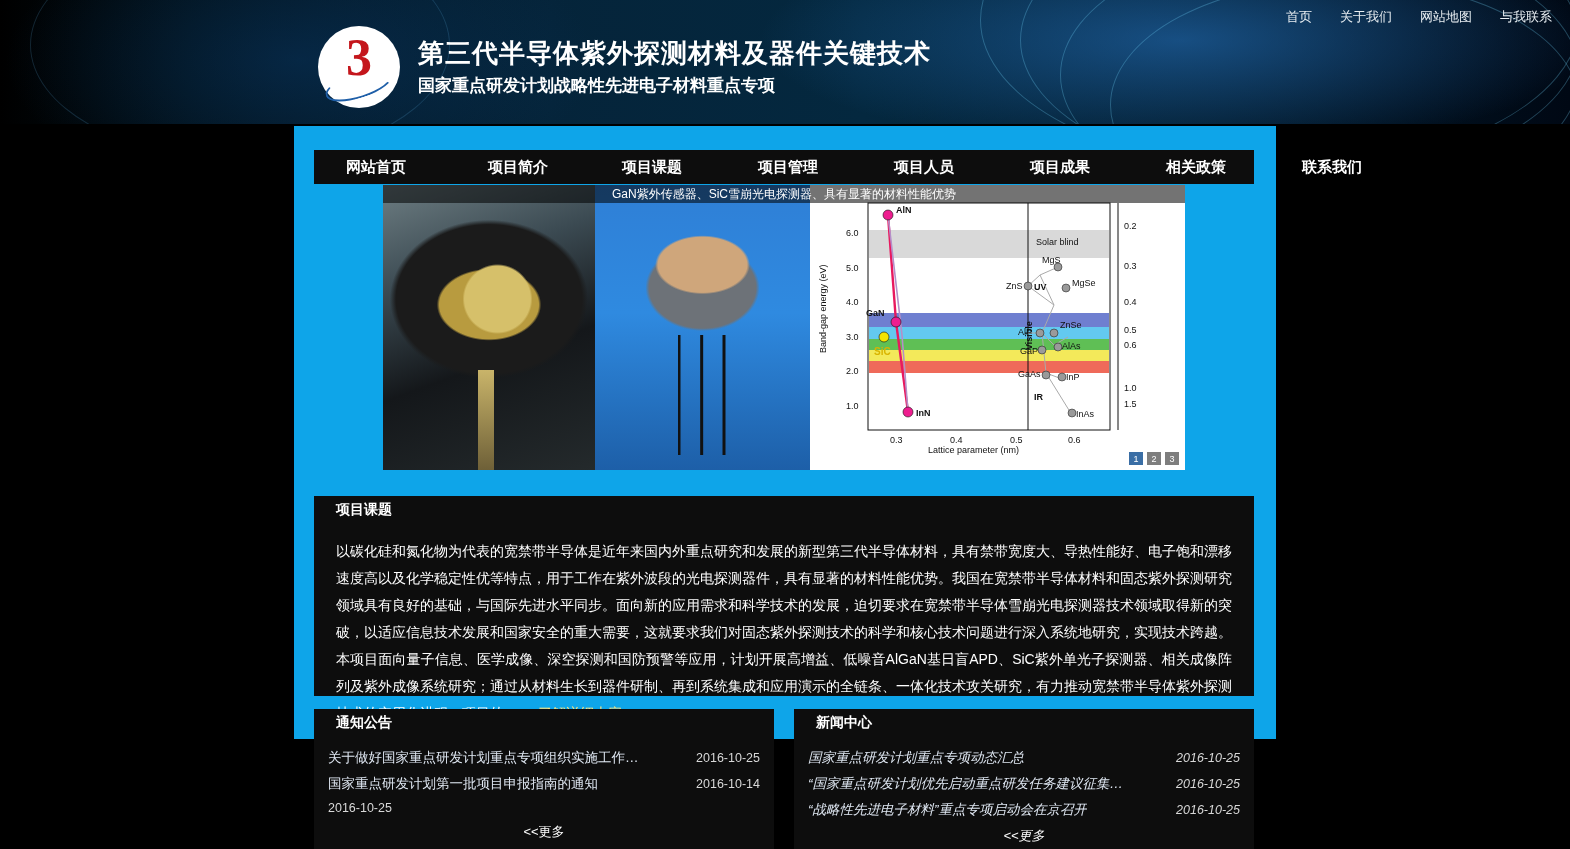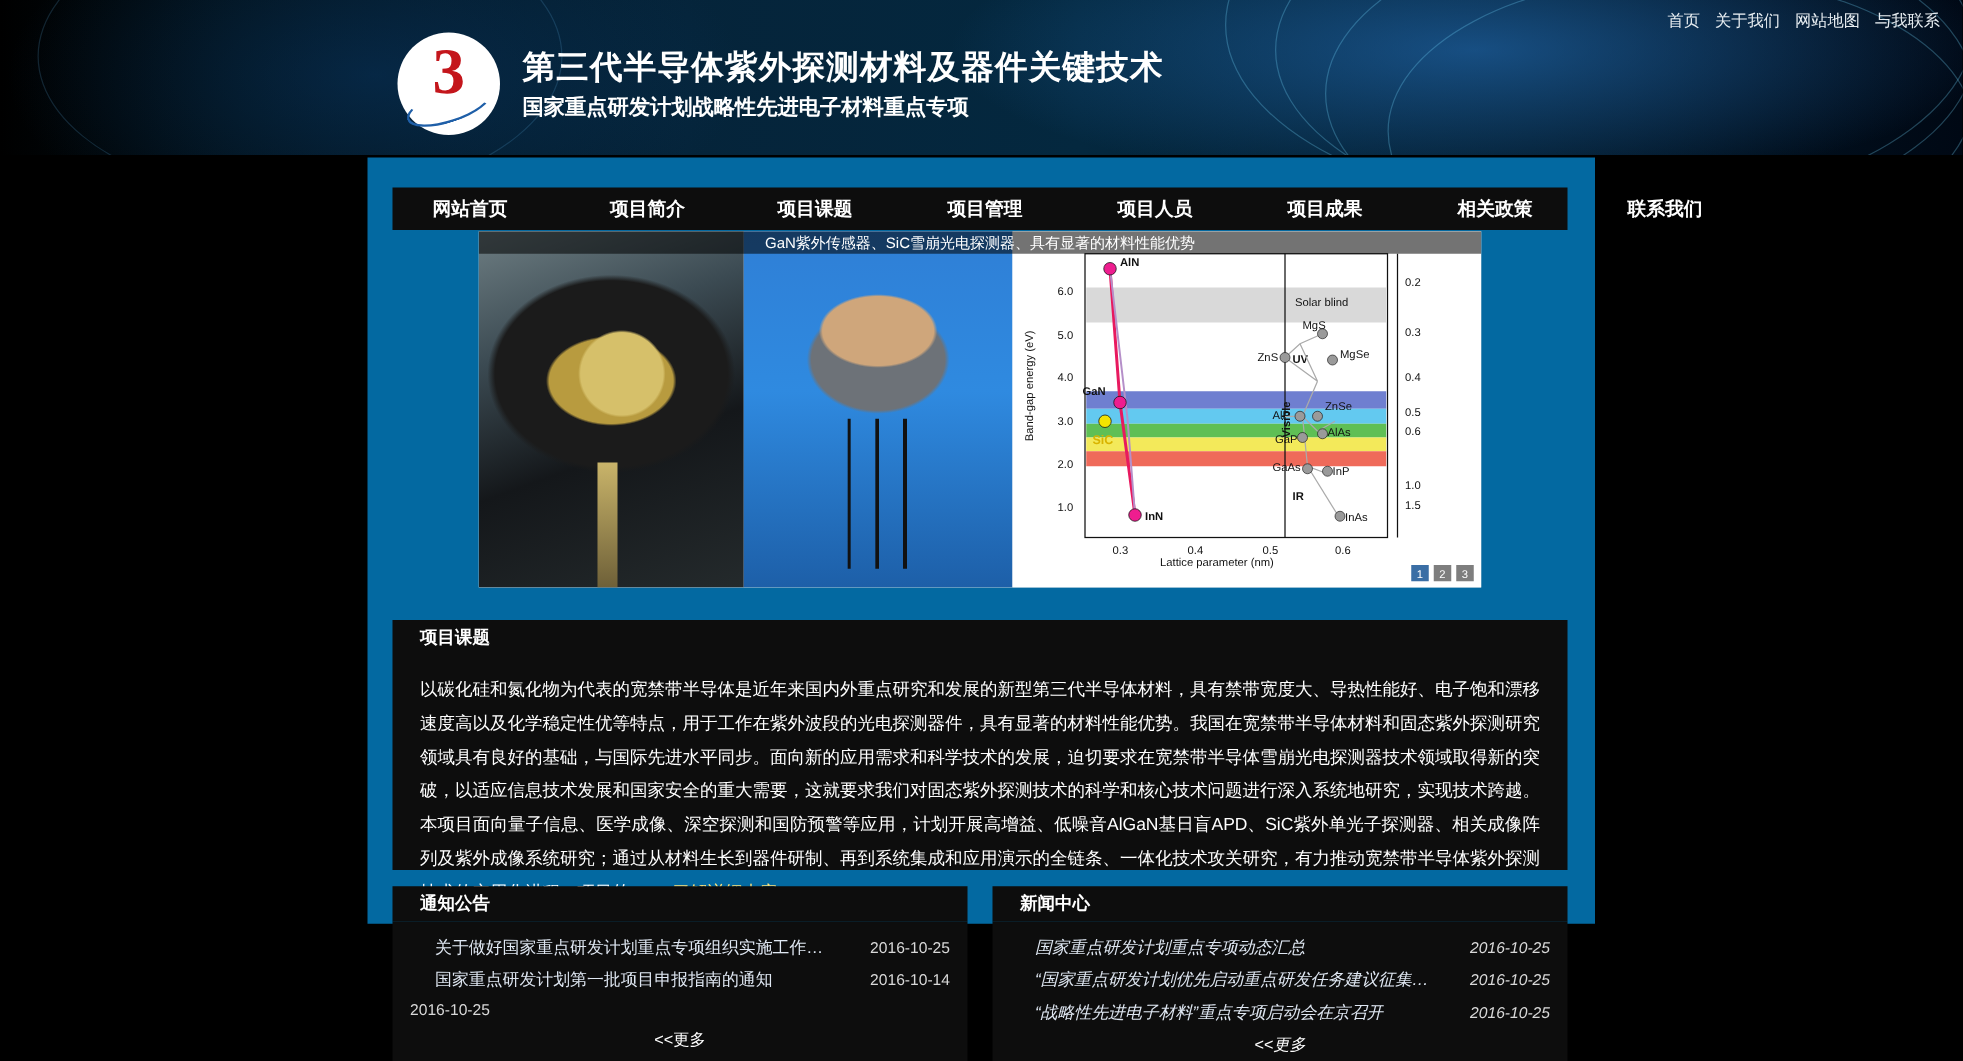--- a/index.html
+++ b/index.html
@@ -20,21 +20,21 @@
       linear-gradient(90deg,#000 0%, #021018 12%, #05243a 35%, #04283f 55%, #021a2b 78%, #000814 100%);
     overflow: hidden;
   }
   .wave {
     position: absolute; border-radius: 50%;
     border: 1px solid rgba(120,220,255,0.28);
     background: transparent;
   }
   #topnav {
     position: absolute; right: 18px; top: 8px;
-    display: flex; gap: 12px;
+    display: flex; gap: 28px;
     font-size: 13px; color: #e8eef2;
   }
   #topnav span { cursor: pointer; white-space: nowrap; }
 
   #logo-circle {
     position: absolute; left: 318px; top: 26px;
     width: 82px; height: 82px; border-radius: 50%;
     background: #fff;
   }
   #logo-circle .num {
@@ -54,21 +54,21 @@
   }
   #banner-sub {
     position: absolute; left: 418px; top: 74px;
     color: #fff; font-size: 17px; font-weight: bold;
   }
 
   
   #page {
     position: absolute; left: 294px; top: 126px;
     width: 982px; height: 613px;
-    background: #0369a1;
+    background: #0ea5e9;
   }
 
   
   #mainnav {
     position: absolute; left: 20px; top: 24px;
     width: 940px; height: 34px;
     background: #0d0d0d;
     display: flex; align-items: center;
   }
   #mainnav .item {
@@ -149,21 +149,20 @@
   }
   #notice-list { left: 20px; }
   #news-list { left: 500px; font-style: italic; }
   .listrow {
     display: flex; justify-content: space-between; align-items: center;
     font-size: 13.5px; color: #dfe7f2; padding: 4px 0; cursor: pointer;
   }
   .listrow .t {
     white-space: nowrap; overflow: hidden; text-overflow: ellipsis;
     max-width: 330px;
-    margin-left: 20px;
   }
   .listrow .d { color: #d8d8d8; font-size: 12.5px; white-space: nowrap; text-align: right; }
   .more {
     text-align: center; color: #fff; font-size: 13px; margin-top: 4px; cursor: pointer;
   }
 
   
   .chart-label { font-size: 9px; fill: #111; font-family: "Liberation Sans", sans-serif; }
 </style>
 </head>

